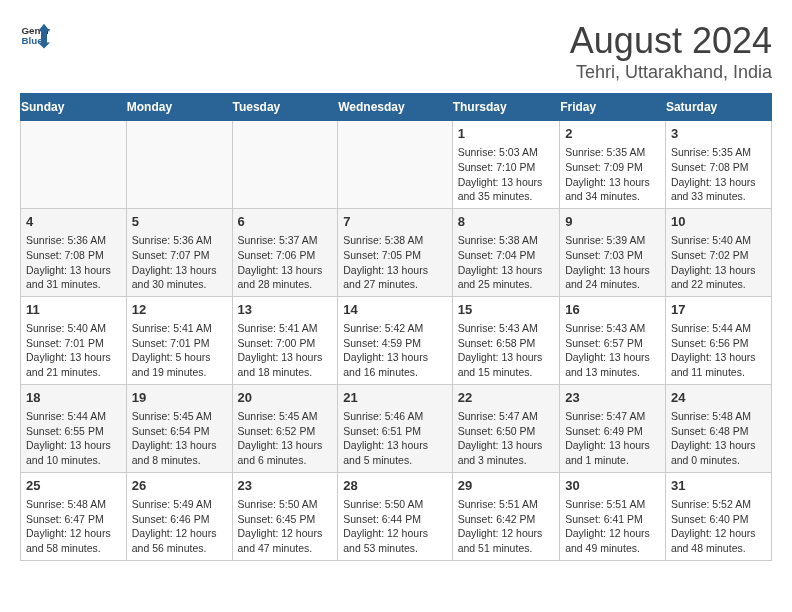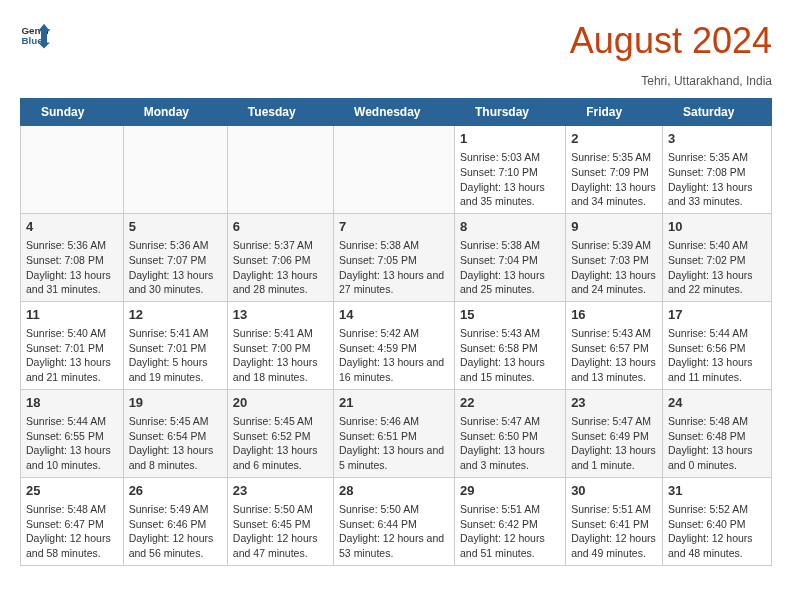--- a/index.html
+++ b/index.html
@@ -24,38 +24,37 @@
     .logo-icon {
       width: 30px;
       height: 30px;
     }
     .title-area {
       text-align: right;
     }
     .main-title {
       font-size: 36px;
       font-weight: normal;
-      color: #c2410c;
+      color: #404040;
     }
     .subtitle {
-      font-size: 12px;
+      font-size: 18px;
       color: #555;
-      margin-top: 12px;
     }
     table {
       width: 100%;
       border-collapse: collapse;
       font-size: 11px;
     }
     thead tr {
       background-color: #2a6496;
       color: #fff;
     }
     thead th {
-      padding: 6px 20px;
+      padding: 6px 0;
       text-align: left;
       font-weight: bold;
       font-size: 12px;
       border: 1px solid #2a6496;
     }
     tbody tr {
       vertical-align: top;
     }
     tbody td {
       border: 1px solid #ccc;

